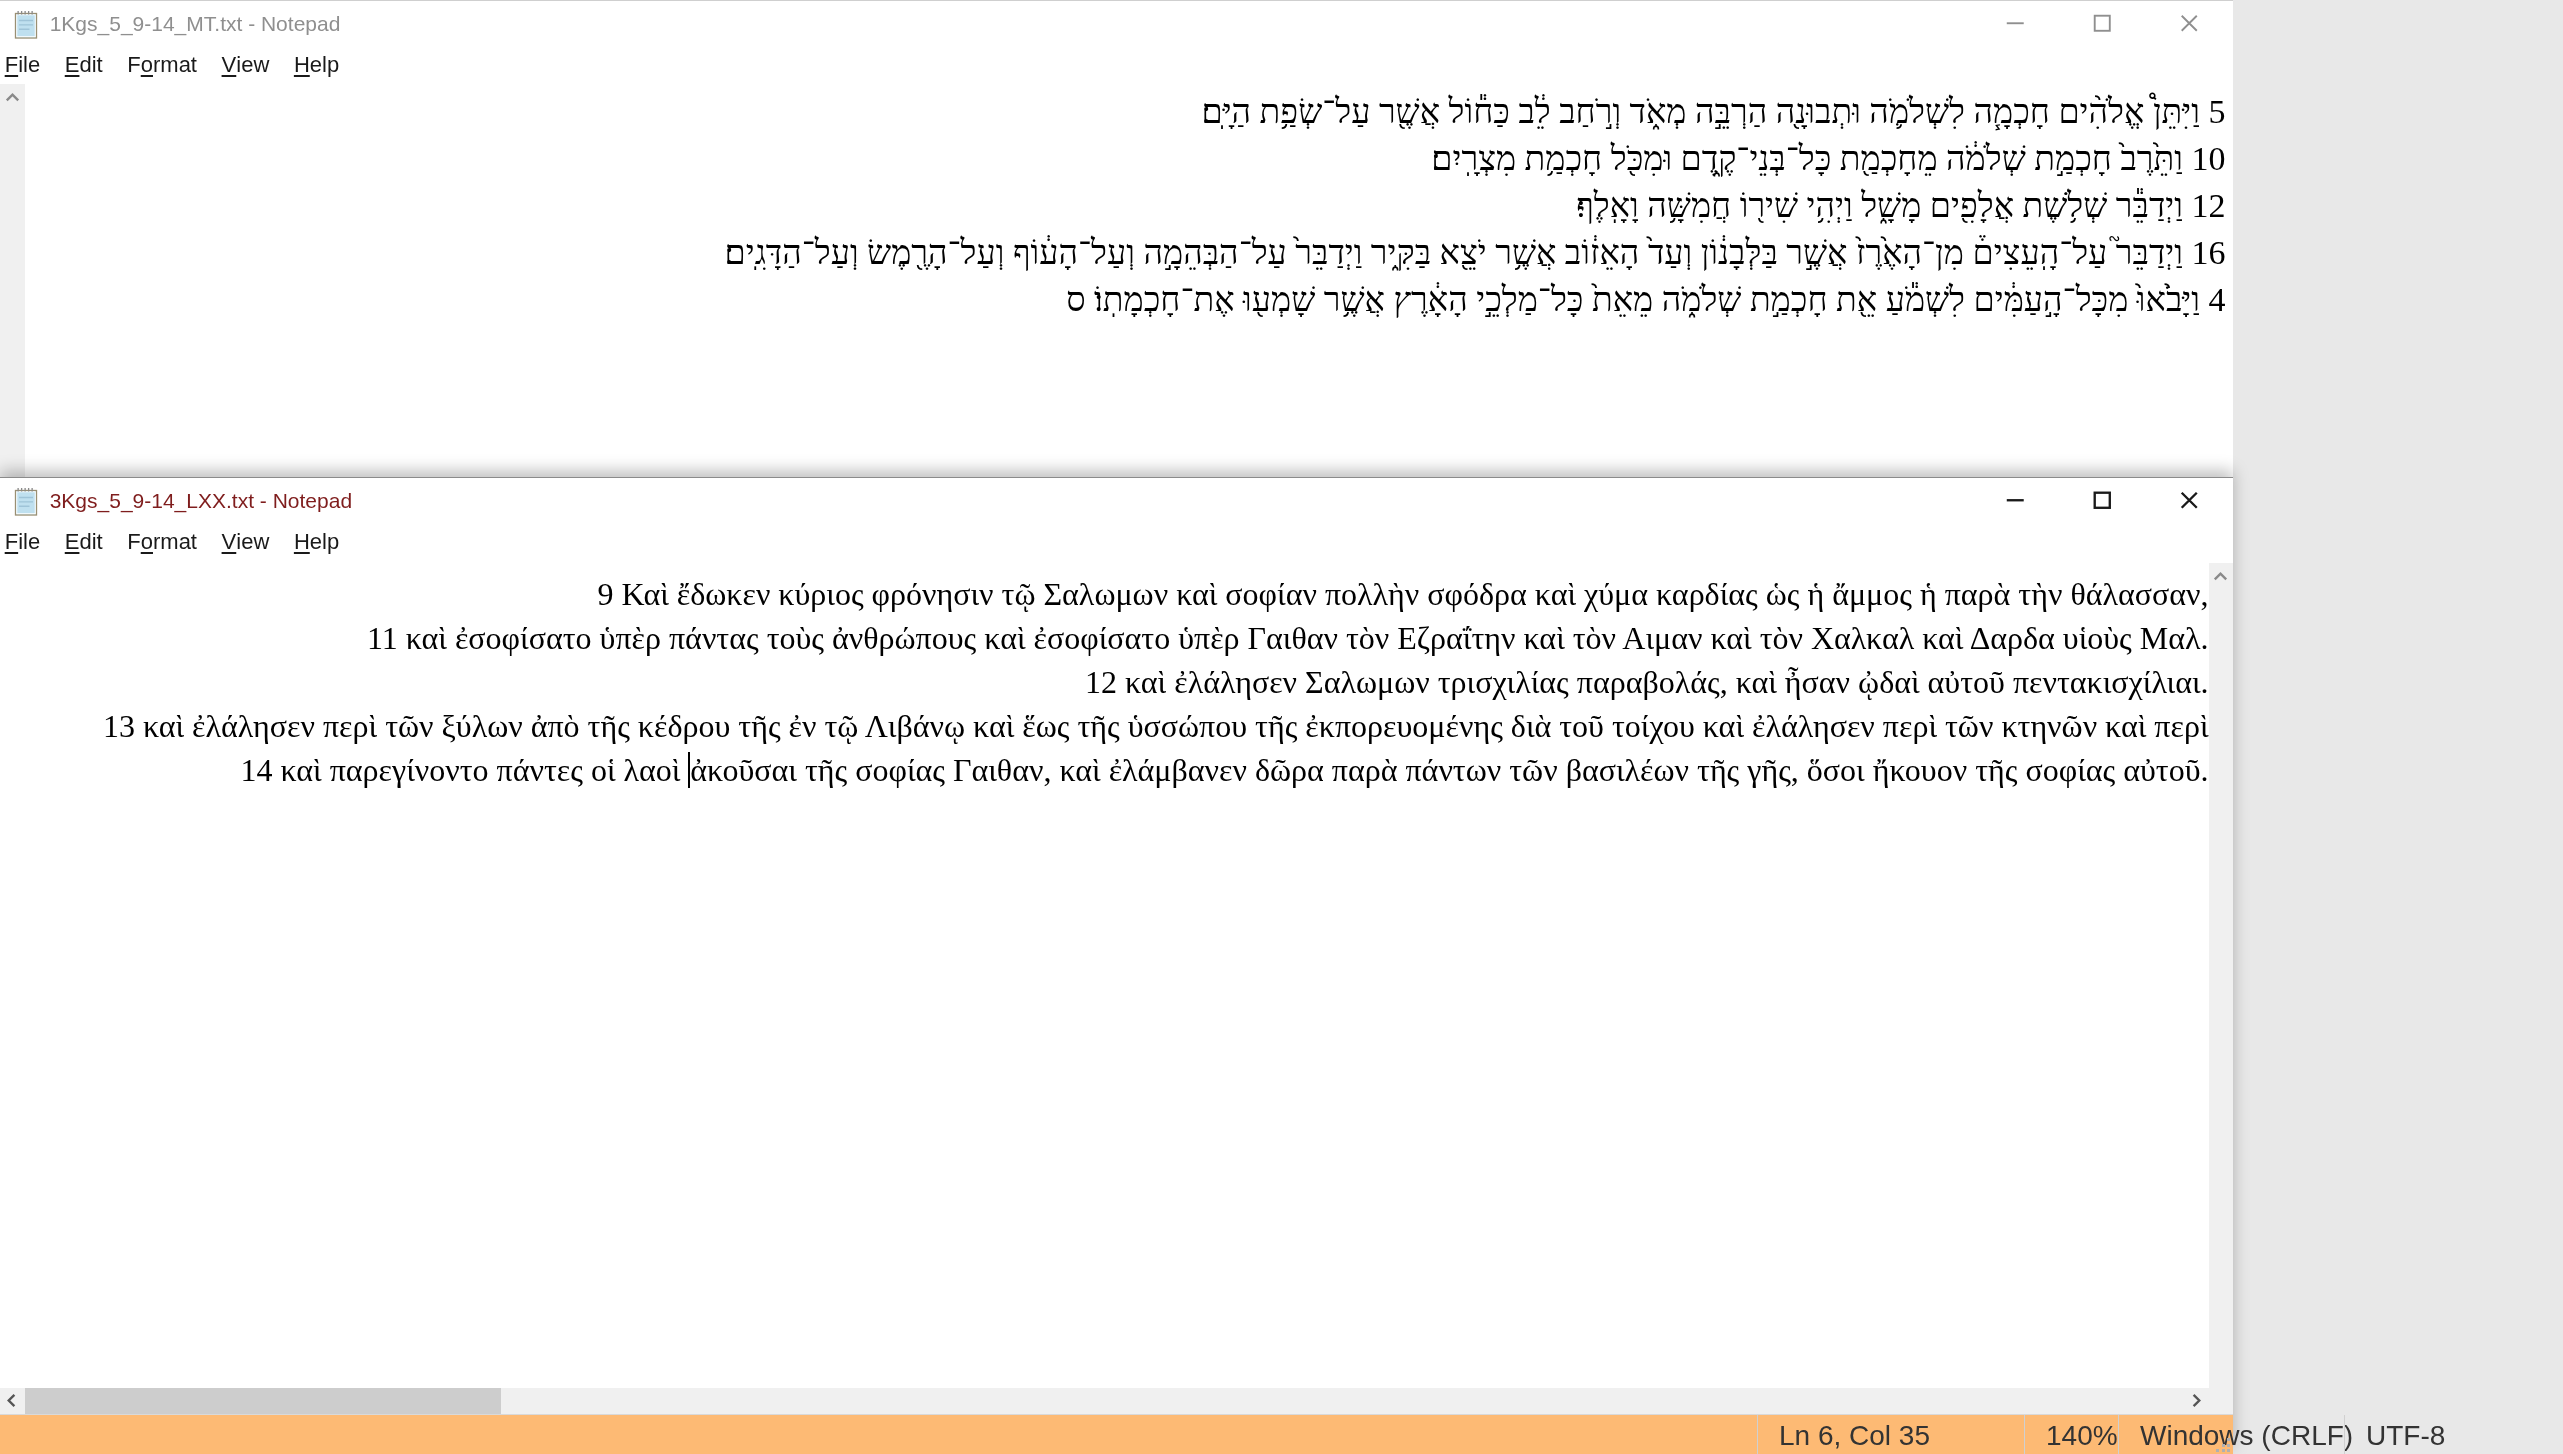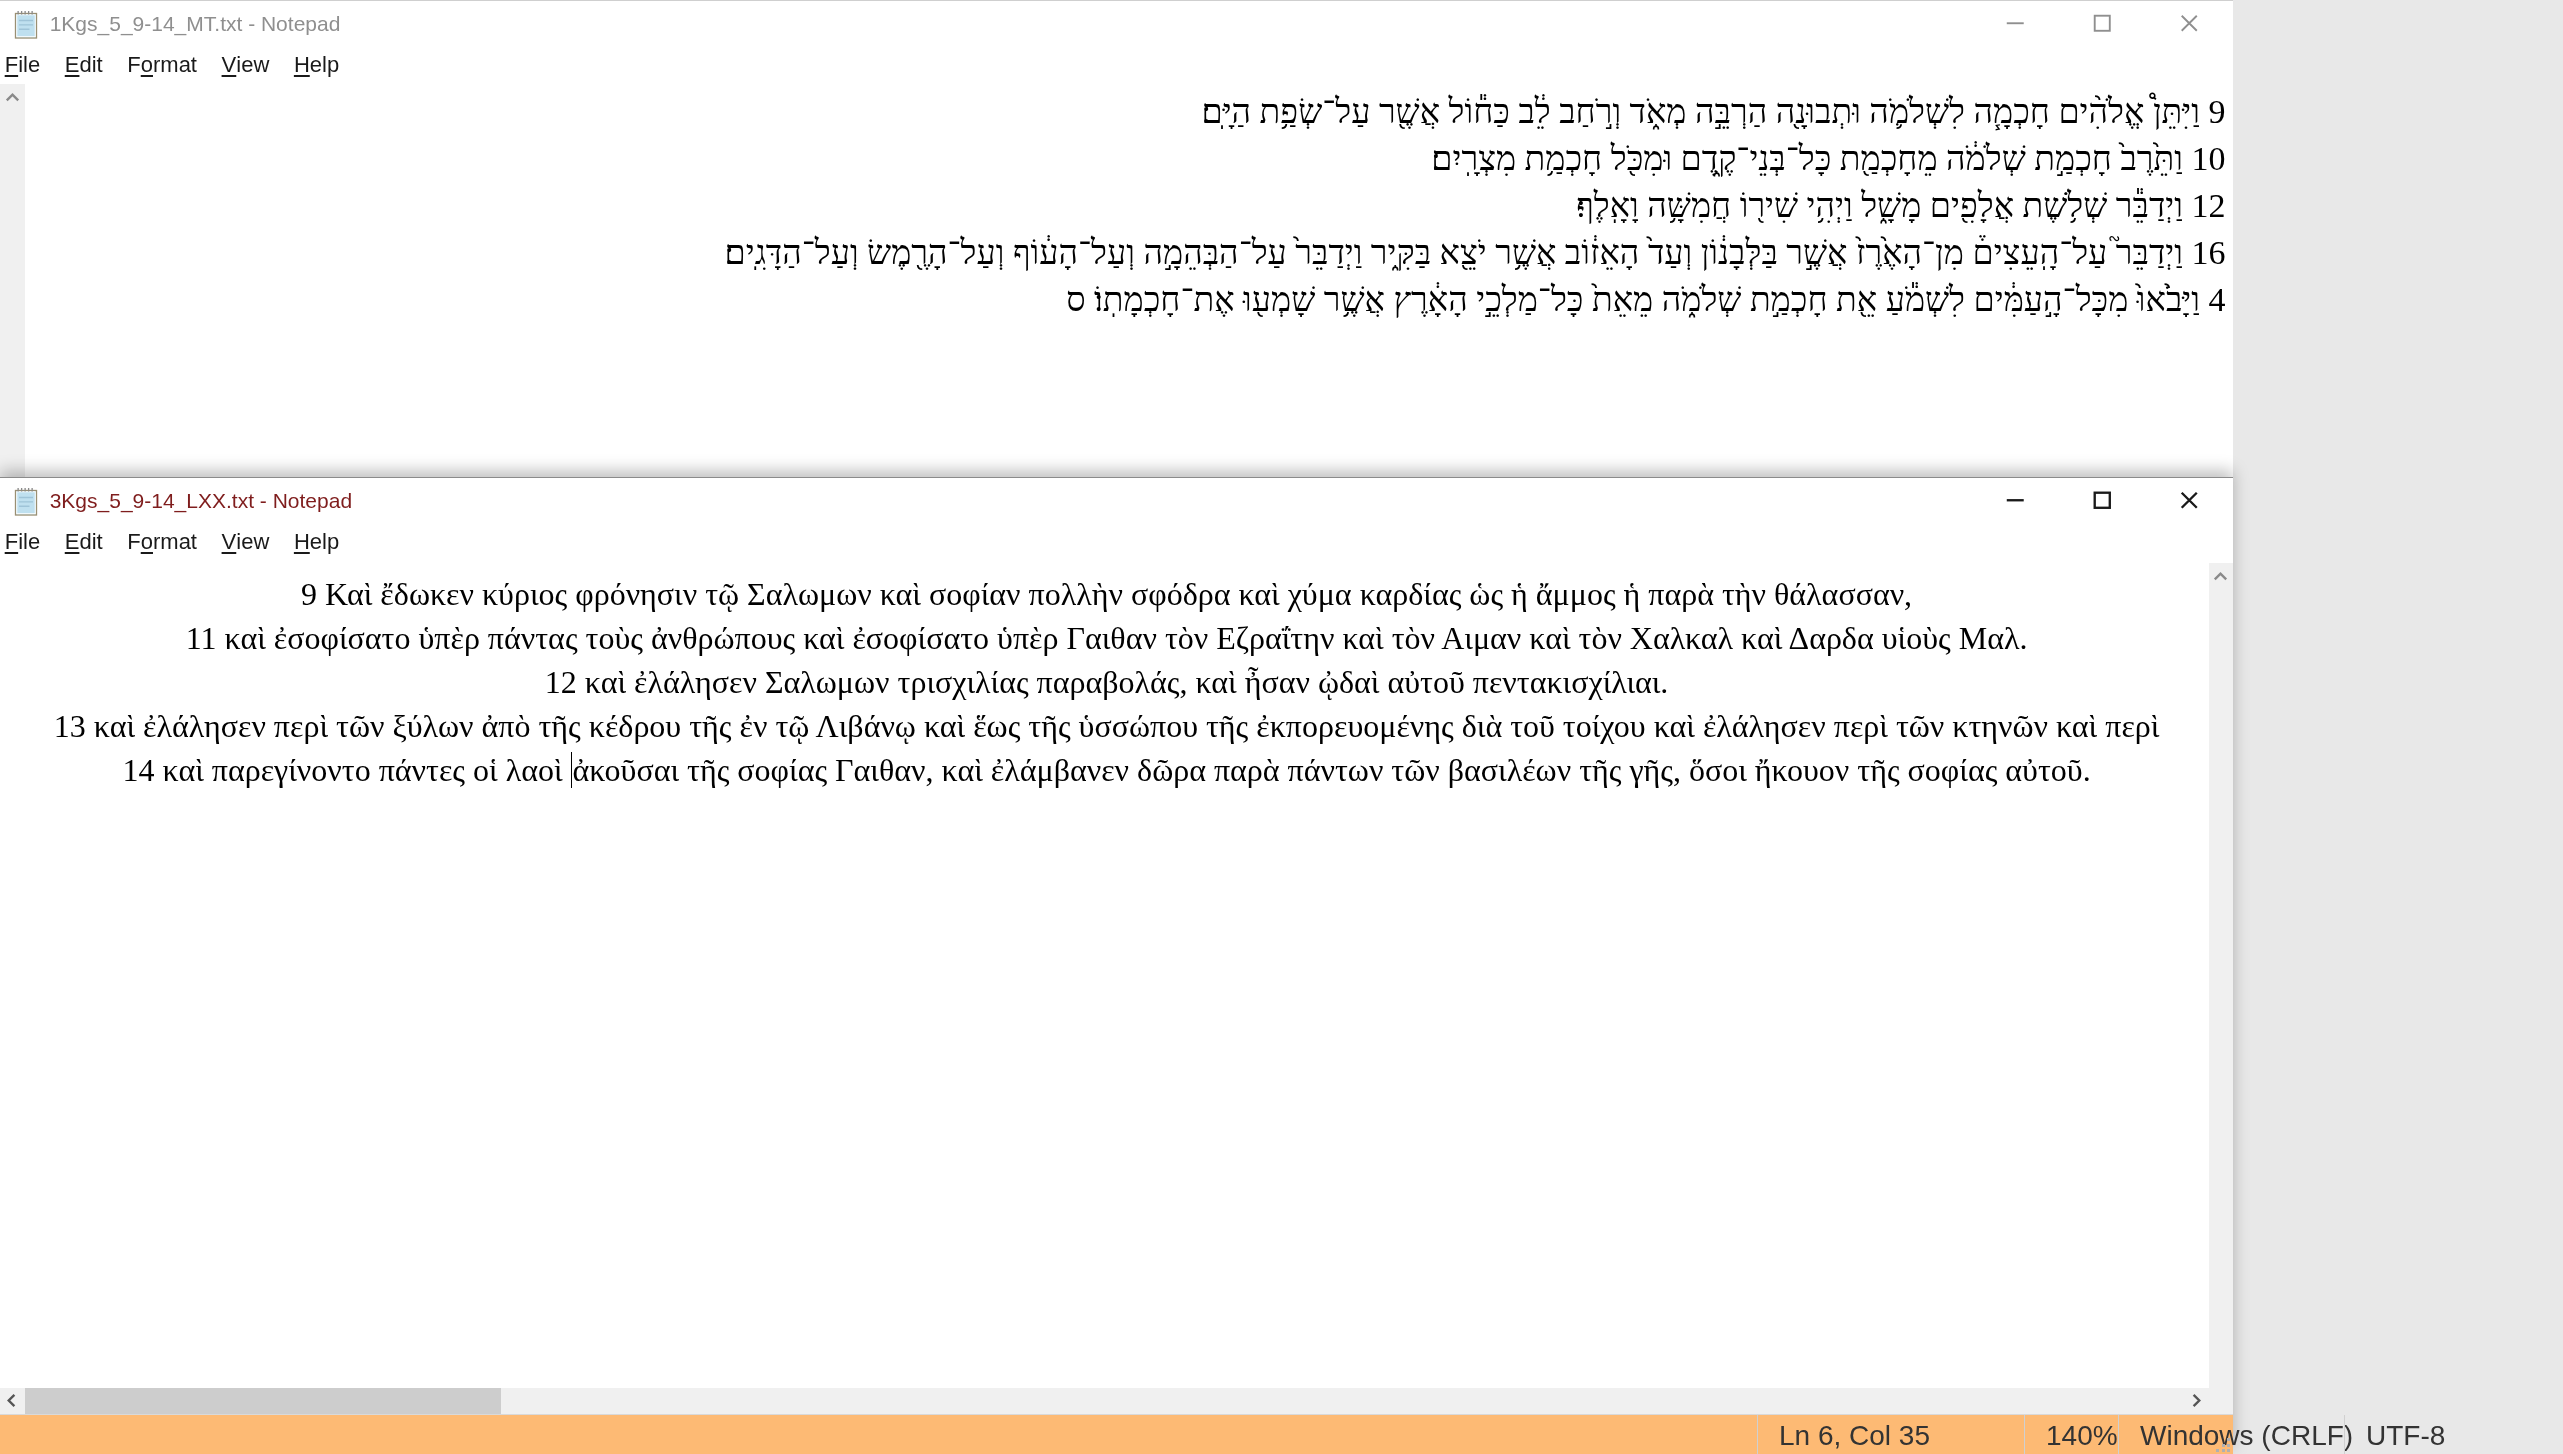--- a/index.html
+++ b/index.html
@@ -39,21 +39,21 @@
   .vscroll.right { right:0; }
   .scroll-arrow { position:absolute; left:0; width:24.5px; height:24.5px;
                   display:flex; align-items:center; justify-content:center; }
   .vscroll .scroll-arrow { top:1.9px; }
 
   .hebrew-text { position:absolute; top:3.8px; left:24.5px; right:0; direction:rtl;
                  text-align:right; padding-right:7.6px;
                  font-family:"Liberation Serif","DejaVu Serif","DejaVu Sans",serif;
                  font-size:34px; line-height:47px; color:#000; white-space:nowrap; }
   .greek-text { position:absolute; top:9.4px; left:0; right:24.5px; direction:ltr;
-                text-align:center; padding-left:4.7px;
+                text-align:right; padding-left:4.7px;
                 font-family:"Liberation Serif","DejaVu Serif",serif;
                 font-size:32px; line-height:44px; color:#000; white-space:nowrap;
                 overflow:hidden; }
   .text-line { white-space:pre; }
 
   .caret { display:inline-block; width:1.9px; height:36px; background:#000;
            vertical-align:-6.6px; }
 
   .hscroll { position:absolute; left:0; right:0; bottom:41px; height:26.4px; background:#f0f0f0; }
   .hscroll .arrow-left  { position:absolute; left:0; top:0.9px; width:24.5px; height:24.5px;
@@ -134,21 +134,21 @@
       </div>
     <div class="textarea">
       <div class="vscroll left">
         <div class="scroll-arrow">
           <svg width="19" height="19" viewBox="0 0 20 20">
               <polyline points="4,12 10,6 16,12" fill="none" stroke="#8a8a8a" stroke-width="2.5"></polyline>
             </svg>
         </div>
       </div>
       <div class="hebrew-text">
-          <div class="text-line">9 וַיִּתֵּן֩ אֱלֹהִ֨ים חָכְמָ֧ה לִשְׁלֹמֹ֛ה וּתְבוּנָ֖ה הַרְבֵּ֣ה מְאֹ֑ד וְרֹ֣חַב לֵ֔ב כַּח֕וֹל אֲשֶׁ֖ר עַל־שְׂפַ֥ת הַיָּֽם׃</div>
+          <div class="text-line">5 וַיִּתֵּן֩ אֱלֹהִ֨ים חָכְמָ֧ה לִשְׁלֹמֹ֛ה וּתְבוּנָ֖ה הַרְבֵּ֣ה מְאֹ֑ד וְרֹ֣חַב לֵ֔ב כַּח֕וֹל אֲשֶׁ֖ר עַל־שְׂפַ֥ת הַיָּֽם׃</div>
           <div class="text-line">10 וַתֵּ֙רֶב֙ חָכְמַ֣ת שְׁלֹמֹ֔ה מֵחָכְמַ֖ת כָּל־בְּנֵי־קֶ֑דֶם וּמִכֹּ֖ל חָכְמַ֥ת מִצְרָֽיִם׃</div>
           <div class="text-line">12 וַיְדַבֵּ֕ר שְׁלֹ֥שֶׁת אֲלָפִ֖ים מָשָׁ֑ל וַיְהִ֥י שִׁיר֖וֹ חֲמִשָּׁ֥ה וָאָֽלֶף׃</div>
           <div class="text-line">16 וַיְדַבֵּר֮ עַל־הָֽעֵצִים֒ מִן־הָאֶ֙רֶז֙ אֲשֶׁ֣ר בַּלְּבָנ֔וֹן וְעַד֙ הָאֵז֔וֹב אֲשֶׁ֥ר יֹצֵ֖א בַּקִּ֑יר וַיְדַבֵּר֙ עַל־הַבְּהֵמָ֣ה וְעַל־הָע֔וֹף וְעַל־הָרֶ֖מֶשׂ וְעַל־הַדָּגִֽים׃</div>
           <div class="text-line">4 וַיָּבֹ֙אוּ֙ מִכָּל־הָ֣עַמִּ֔ים לִשְׁמֹ֕עַ אֵ֖ת חָכְמַ֣ת שְׁלֹמֹ֑ה מֵאֵת֙ כָּל־מַלְכֵ֣י הָאָ֔רֶץ אֲשֶׁ֥ר שָׁמְע֖וּ אֶת־חָכְמָתֽוֹ׃ ס</div>
         </div>
     </div>
   </div>
 
   <div class="window active" id="win-bottom">
     <div class="titlebar">

